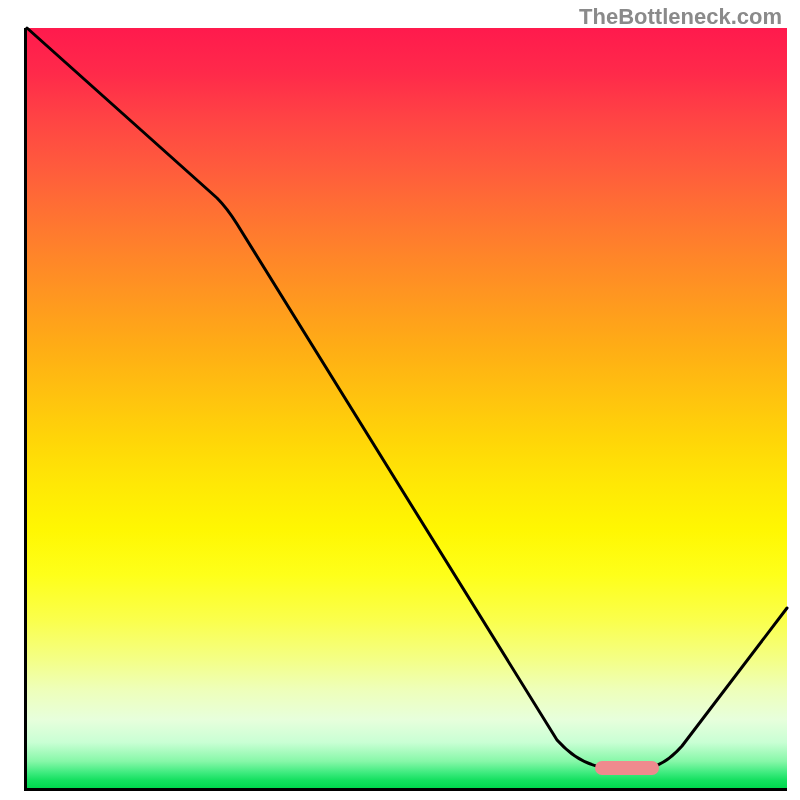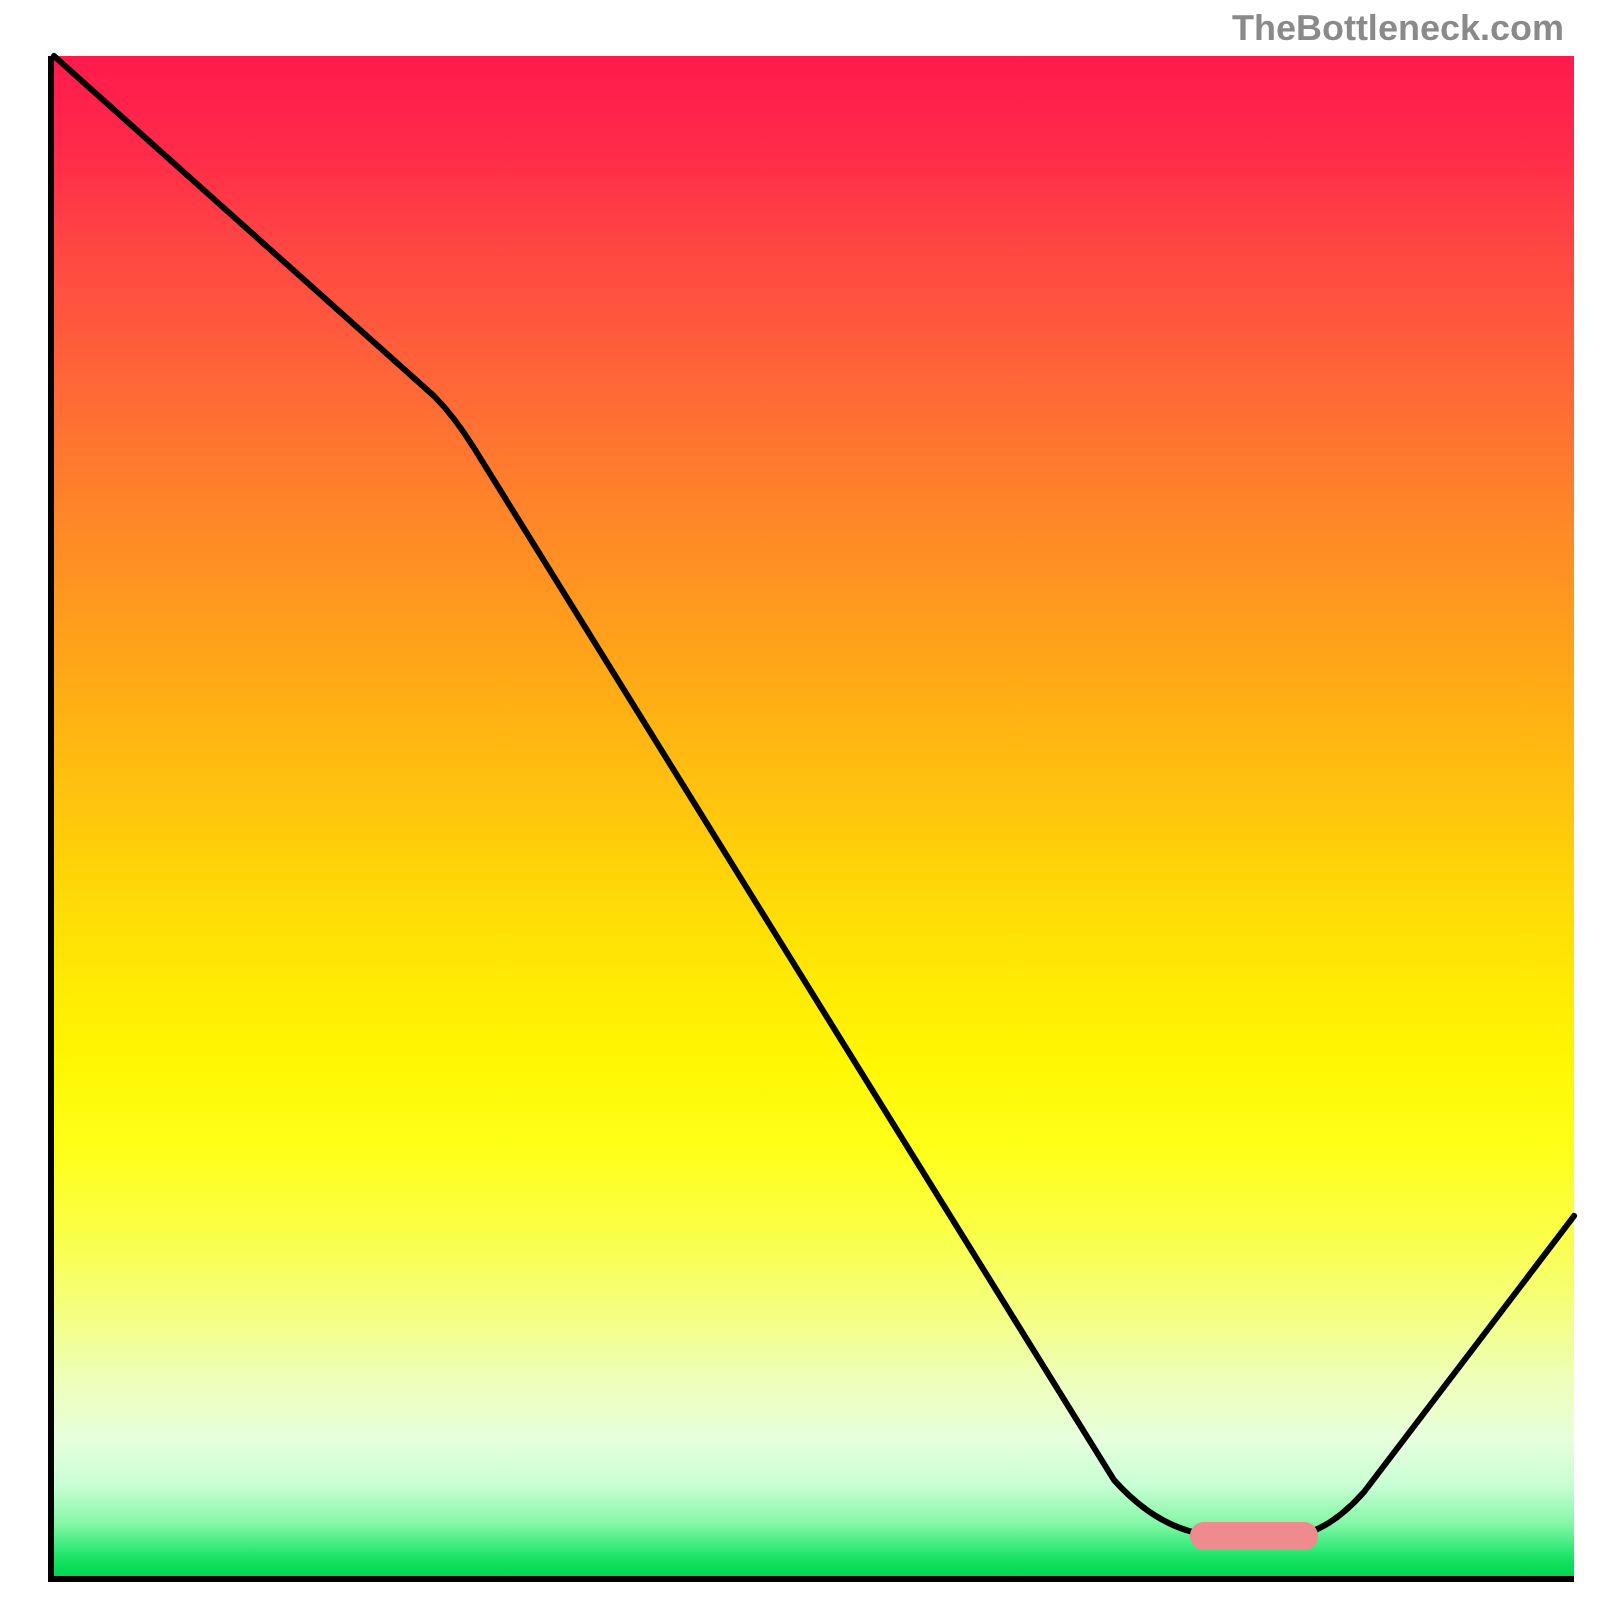--- a/index.html
+++ b/index.html
@@ -8,21 +8,21 @@
     width: 800px;
     height: 800px;
     background: #ffffff;
     position: relative;
     font-family: Arial, sans-serif;
   }
   .watermark {
     position: absolute;
     top: 4px;
     right: 18px;
-    font-size: 18px;
+    font-size: 22px;
     font-weight: bold;
     color: #8a8a8a;
   }
   .plot-area {
     position: absolute;
     left: 24px;
     top: 28px;
     width: 760px;
     height: 760px;
     border-left: 3px solid #000;

